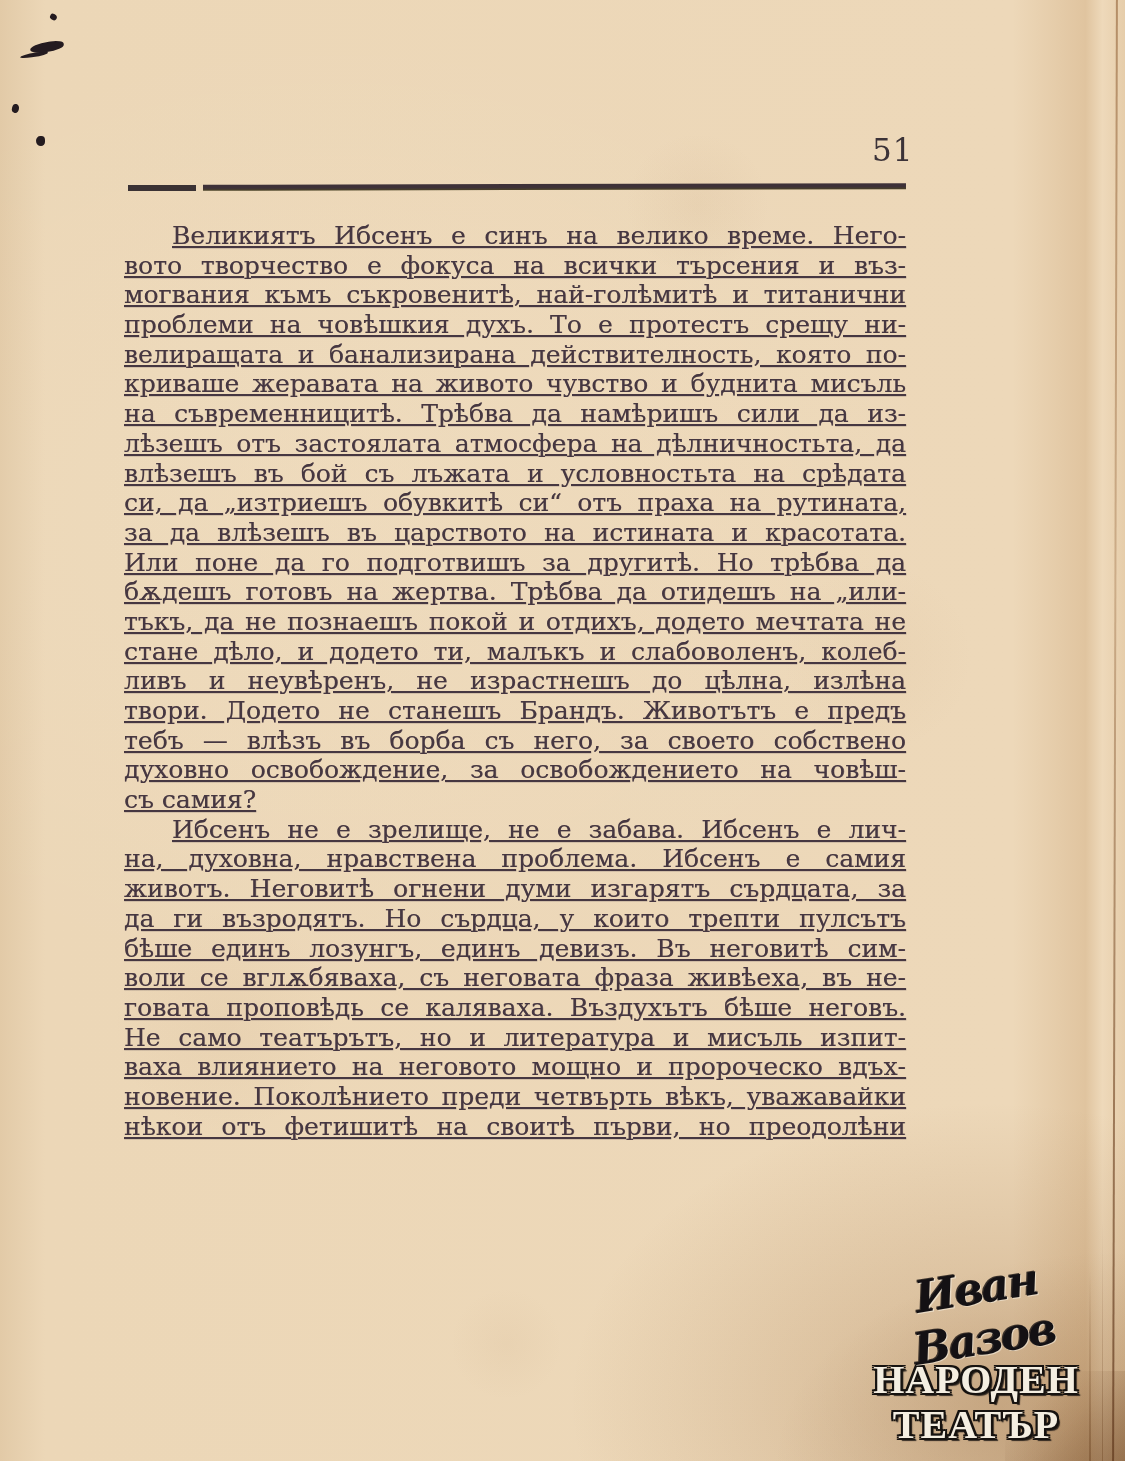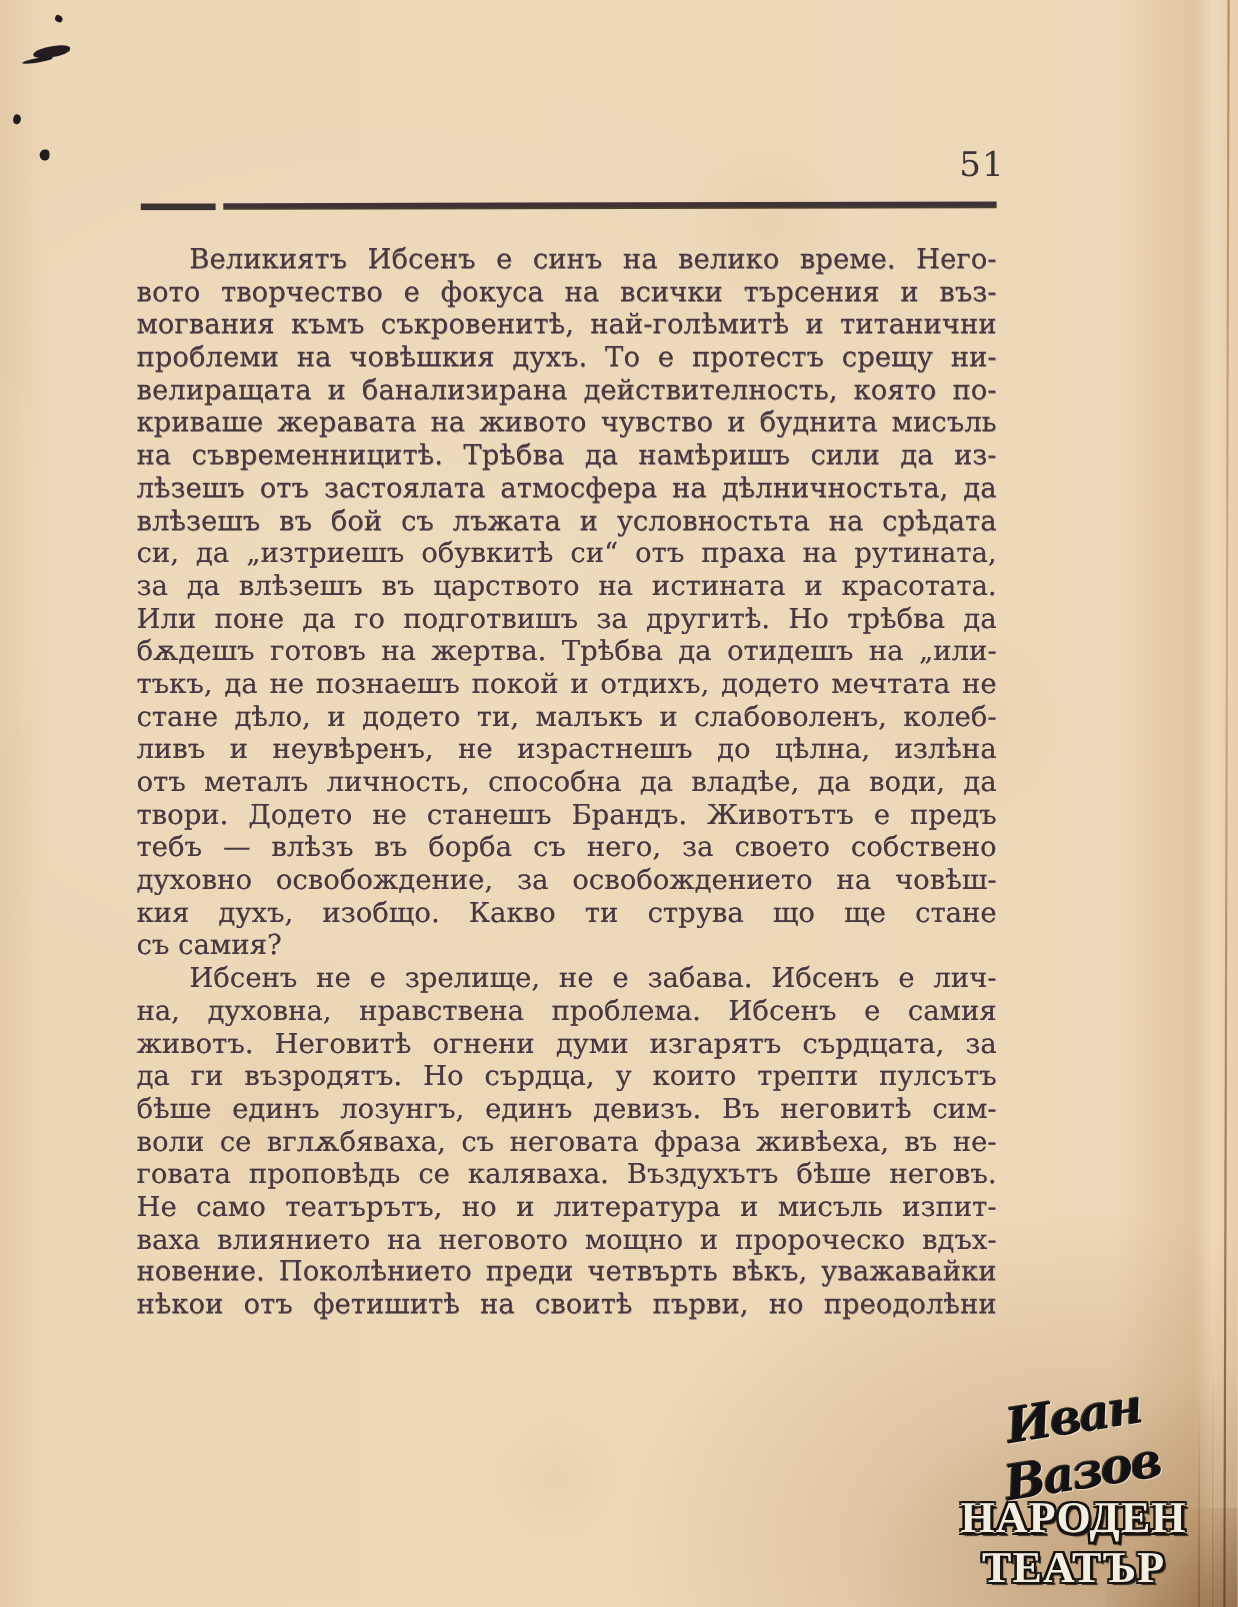--- a/index.html
+++ b/index.html
@@ -71,21 +71,21 @@
   
   .text-block {
     position: absolute; left: 124px; top: 221px; width: 782px;
     font-size: 25px; line-height: 29.7px; color: #463741;
     text-shadow: 0.3px 0.3px 0 rgba(70,55,65,0.55);
   }
   .tline {
     text-align: justify;
     text-align-last: justify;
     white-space: normal;
-    height: 29.7px; overflow: visible;
+    height: 29.7px; overflow: visible; text-decoration: underline;
   }
   .tline.indent { padding-left: 48px; }
   .tline.lastline { text-align-last: left; }
   
   .watermark {
     position: absolute; right: 24px; bottom: 14px; width: 250px;
     text-align: center; pointer-events: none;
   }
   .wm-signature {
     font-family: "DejaVu Serif", serif;
@@ -132,25 +132,23 @@
         <div class="tline">на съвременницитѣ. Трѣбва да намѣришъ сили да из-</div>
         <div class="tline">лѣзешъ отъ застоялата атмосфера на дѣлничностьта, да</div>
         <div class="tline">влѣзешъ въ бой съ лъжата и условностьта на срѣдата</div>
         <div class="tline">си, да „изтриешъ обувкитѣ си“ отъ праха на рутината,</div>
         <div class="tline">за да влѣзешъ въ царството на истината и красотата.</div>
         <div class="tline">Или поне да го подготвишъ за другитѣ. Но трѣбва да</div>
         <div class="tline">бѫдешъ готовъ на жертва. Трѣбва да отидешъ на „или-</div>
         <div class="tline">тъкъ, да не познаешъ покой и отдихъ, додето мечтата не</div>
         <div class="tline">стане дѣло, и додето ти, малъкъ и слабоволенъ, колеб-</div>
         <div class="tline">ливъ и неувѣренъ, не израстнешъ до цѣлна, излѣна</div>
-        <div class="tline">отъ металъ личность, способна да владѣе, да води, да</div>
         <div class="tline">твори. Додето не станешъ Брандъ. Животътъ е предъ</div>
         <div class="tline">тебъ — влѣзъ въ борба съ него, за своето собствено</div>
         <div class="tline">духовно освобождение, за освобождението на човѣш-</div>
-        <div class="tline">кия духъ, изобщо. Какво ти струва що ще стане</div>
         <div class="tline lastline">съ самия?</div>
       </div>
       <div>
         <div class="tline indent">Ибсенъ не е зрелище, не е забава. Ибсенъ е лич-</div>
         <div class="tline">на, духовна, нравствена проблема. Ибсенъ е самия</div>
         <div class="tline">животъ. Неговитѣ огнени думи изгарятъ сърдцата, за</div>
         <div class="tline">да ги възродятъ. Но сърдца, у които трепти пулсътъ</div>
         <div class="tline">бѣше единъ лозунгъ, единъ девизъ. Въ неговитѣ сим-</div>
         <div class="tline">воли се вглѫбяваха, съ неговата фраза живѣеха, въ не-</div>
         <div class="tline">говата проповѣдь се каляваха. Въздухътъ бѣше неговъ.</div>

